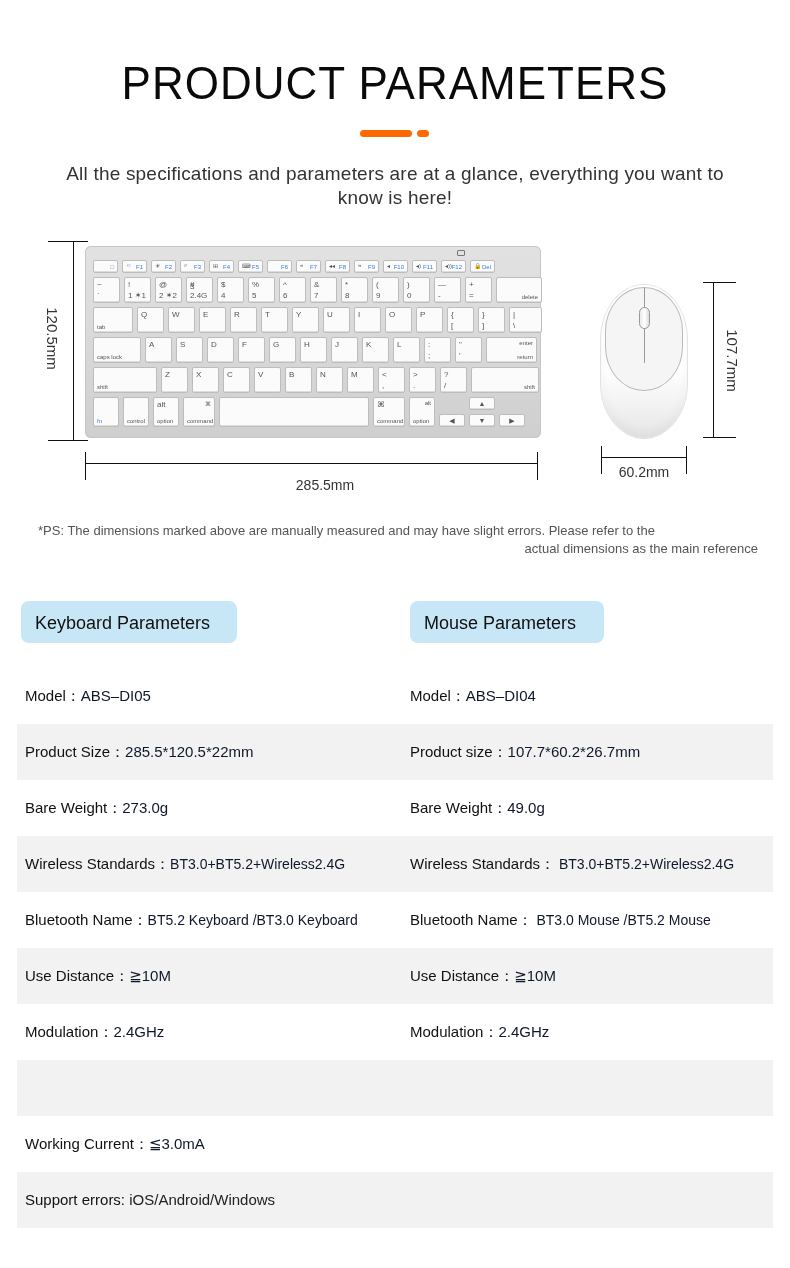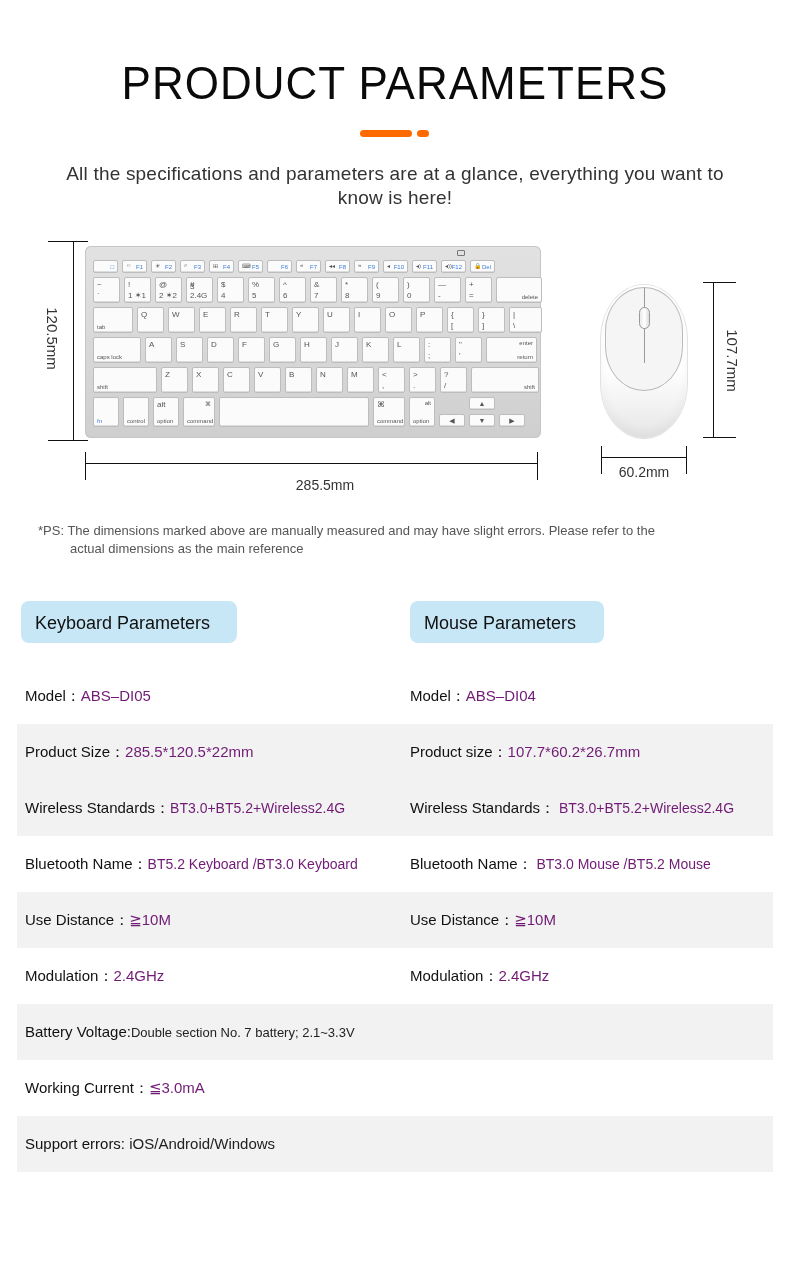--- a/index.html
+++ b/index.html
@@ -56,42 +56,42 @@
     .mouse-line { position: absolute; left: 38px; top: 0; width: 1px; height: 75px; background: #999; }
     .mouse-wheel {
       position: absolute; left: 33px; top: 19px; width: 11px; height: 22px;
       border-radius: 6px; border: 1px solid #999; background: linear-gradient(90deg,#eaeaea,#fff,#dcdcdc);
     }
 
     .note {
       position: absolute; left: 38px; top: 522px; width: 720px;
       font-size: 13px; color: #555; line-height: 18px;
     }
-    .note .indent { padding-left: 32px; display: block; }
+    .note .indent { padding-left: 32px; display: block; text-align: right; }
 
     
     .sec-header {
       position: absolute; top: 601px; height: 42px; background: #c7e7f7;
       border-radius: 8px; font-size: 18px; color: #111; padding: 0 14px;
       line-height: 44px; white-space: nowrap;
     }
     .sec-header::after {
       content: ""; position: absolute; right: -8px; top: 12px; width: 12px; height: 26px;
       background: linear-gradient(90deg, #9a9a9a, rgba(200,200,200,0));
       transform: skewX(-30deg); opacity: 0.45; z-index: -1;
     }
 
     .rows { position: absolute; left: 17px; top: 668px; width: 756px; }
     .row { position: relative; height: 56px; display: flex; }
     .row.alt { background: #f2f2f2; }
     .cell { position: absolute; top: 0; height: 56px; line-height: 56px; white-space: nowrap; font-size: 15px; }
     .cell.left { left: 8px; }
     .cell.right { left: 393px; }
     .cell .k { color: #111; }
-    .cell .v { color: #701a75; }
+    .cell .v { color: #0f172a; }
     .cell .v.small { font-size: 13px; }
   </style>
 </head>
 <body>
 
 <div class="title">PRODUCT PARAMETERS</div>
 <div class="accent">
   <span class="bar"></span>
   <span class="dot"></span>
 </div>
@@ -417,38 +417,41 @@
 
 <div class="rows">
   <div class="row">
     <div class="cell left"><span class="k">Model：</span><span class="v">ABS–DI05</span></div>
     <div class="cell right"><span class="k">Model：</span><span class="v">ABS–DI04</span></div>
   </div>
   <div class="row alt">
     <div class="cell left"><span class="k">Product Size：</span><span class="v">285.5*120.5*22mm</span></div>
     <div class="cell right"><span class="k">Product size：</span><span class="v">107.7*60.2*26.7mm</span></div>
   </div>
+  <div class="row">
+    <div class="cell left"><span class="k">Bare Weight：</span><span class="v">273.0g</span></div>
+    <div class="cell right"><span class="k">Bare Weight：</span><span class="v">49.0g</span></div>
+  </div>
   <div class="row alt">
     <div class="cell left"><span class="k">Wireless Standards：</span><span class="v" style="font-size:14px;">BT3.0+BT5.2+Wireless2.4G</span></div>
     <div class="cell right"><span class="k">Wireless Standards：</span><span class="v" style="font-size:14px;"> BT3.0+BT5.2+Wireless2.4G</span></div>
   </div>
   <div class="row">
     <div class="cell left"><span class="k">Bluetooth Name：</span><span class="v" style="font-size:14px;">BT5.2 Keyboard /BT3.0 Keyboard</span></div>
     <div class="cell right"><span class="k">Bluetooth Name：</span><span class="v" style="font-size:14px;"> BT3.0 Mouse /BT5.2 Mouse</span></div>
   </div>
   <div class="row alt">
     <div class="cell left"><span class="k">Use Distance：</span><span class="v">≧10M</span></div>
     <div class="cell right"><span class="k">Use Distance：</span><span class="v">≧10M</span></div>
   </div>
   <div class="row">
     <div class="cell left"><span class="k">Modulation：</span><span class="v">2.4GHz</span></div>
     <div class="cell right"><span class="k">Modulation：</span><span class="v">2.4GHz</span></div>
   </div>
   <div class="row alt">
-    <div class="cell left"><span class="k">Battery Voltage:</span><span class="v small" style="color:#222;">Double section No. 7 battery; 2.1~3.3V</span></div>
   </div>
   <div class="row">
     <div class="cell left"><span class="k">Working Current：</span><span class="v">≦3.0mA</span></div>
   </div>
   <div class="row alt">
     <div class="cell left"><span class="k">Support errors: </span><span class="v" style="color:#222;">iOS/Android/Windows</span></div>
   </div>
 </div>
 
 </body></html>

